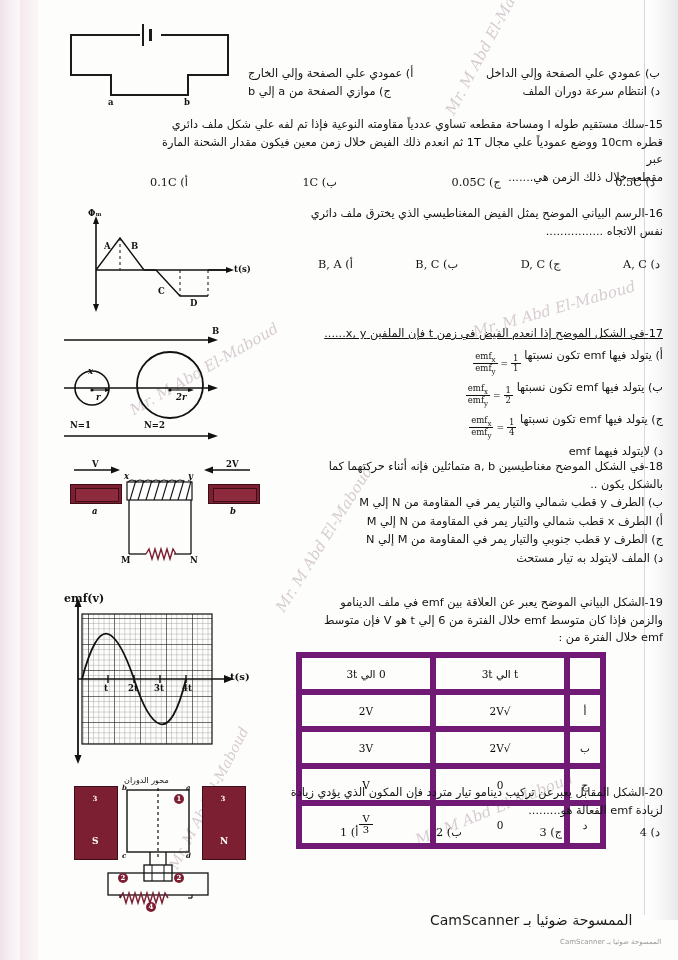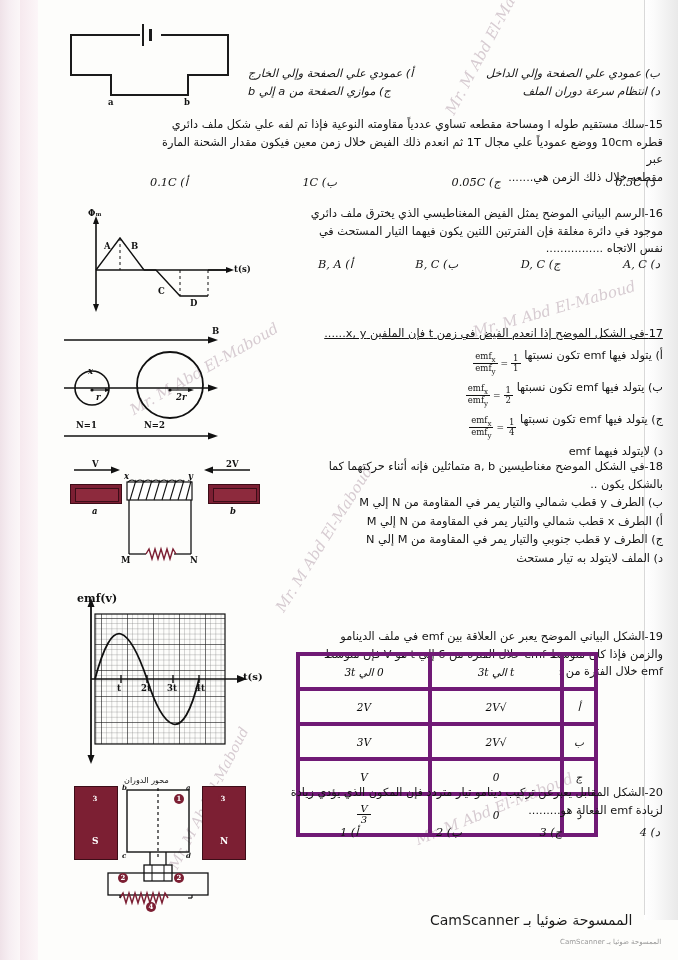--- a/index.html
+++ b/index.html
@@ -27,40 +27,40 @@
   
   .q{
     position:absolute;direction:rtl;text-align:right;
     font-family:"DejaVu Sans","Liberation Sans",sans-serif;
     color:#141414;line-height:1.55;font-size:11.3px;
   }
   .opts{
     position:absolute;direction:rtl;display:flex;justify-content:space-between;
     font-size:11.3px;color:#141414;
   }
-  .opt{white-space:nowrap;font-style:italic;}
+  .opt{white-space:nowrap;}
 
   
   .fig{position:absolute;}
   .lbl{position:absolute;font-family:"DejaVu Serif",serif;font-size:8.5px;color:#111;font-weight:bold;}
   .lbl.it{font-style:italic;}
 
   
   .wire{position:absolute;background:#1b1b1b;}
 
   
   .magnet{position:absolute;background:#7c1f33;border:1px solid #3d0d18;}
   .magnet.inner{background:#8d2a3d;}
 
   
   table.q19{
     position:absolute;border-collapse:collapse;direction:rtl;
     font-family:"DejaVu Serif",serif;font-size:10.5px;color:#0b0b0b;
   }
-  table.q19 td{border:4px solid #701a75;text-align:center;padding:8px 4px;height:15px;font-style:italic;}
+  table.q19 td{border:6px solid #701a75;text-align:center;padding:8px 4px;height:15px;}
   table.q19 td.letter{width:22px;}
   table.q19 td.colA{width:120px;}
   table.q19 td.colB{width:120px;}
   .frac{display:inline-block;text-align:center;line-height:1;font-size:10px;}
   .frac .n{display:block;border-bottom:1px solid #111;padding:0 3px;}
   .frac .d{display:block;padding:0 3px;}
 
   
   .ifrac{display:inline-flex;flex-direction:column;align-items:center;
          vertical-align:middle;font-family:"DejaVu Serif",serif;font-size:8.5px;line-height:1.1;}
@@ -158,21 +158,20 @@
     <div class="lbl" style="left:26px;top:0px;">Φₘ</div>
     <div class="lbl" style="left:172px;top:56px;">t(s)</div>
     <div class="lbl" style="left:42px;top:33px;">A</div>
     <div class="lbl" style="left:69px;top:33px;">B</div>
     <div class="lbl" style="left:96px;top:78px;">C</div>
     <div class="lbl" style="left:128px;top:90px;">D</div>
   </div>
 
   <div class="q" style="left:243px;top:205px;width:420px;">
     <div>16-الرسم البياني الموضح يمثل الفيض المغناطيسي الذي يخترق ملف دائري</div>
-    <div>موجود في دائرة مغلقة فإن الفترتين اللتين يكون فيهما التيار المستحث في</div>
     <div>نفس الاتجاه ................</div>
   </div>
   <div class="opts" style="left:318px;top:258px;width:342px;font-family:'DejaVu Serif',serif;">
     <span class="opt">د) A, C</span>
     <span class="opt">ج) D, C</span>
     <span class="opt">ب) B, C</span>
     <span class="opt">أ) B, A</span>
   </div>
 
   <div class="fig" style="left:60px;top:328px;width:200px;height:122px;">
@@ -194,21 +193,21 @@
       <circle cx="32" cy="62" r="1.6" fill="#111"></circle>
 
       <circle cx="110" cy="57" r="33" fill="none" stroke="#111" stroke-width="1.8"></circle>
       <line x1="110" y1="62" x2="130" y2="62" stroke="#111" stroke-width="1.1"></line>
       <polygon points="134,62 128,60 128,64" fill="#111"></polygon>
       <circle cx="110" cy="62" r="1.6" fill="#111"></circle>
     </svg>
     <div class="lbl it" style="left:28px;top:38px;">x</div>
     <div class="lbl it" style="left:36px;top:64px;">r</div>
     <div class="lbl it" style="left:116px;top:64px;">2r</div>
-    <div class="lbl" style="left:16px;top:92px;">N=1</div>
+    <div class="lbl" style="left:10px;top:92px;">N=1</div>
     <div class="lbl" style="left:84px;top:92px;">N=2</div>
     <div class="lbl" style="left:152px;top:-2px;">B</div>
   </div>
 
   <div class="q" style="left:243px;top:325px;width:420px;text-decoration:underline;">
     <div>17-في الشكل الموضح إذا انعدم الفيض في زمن t فإن الملفين x, y......</div>
   </div>
 
   <div class="q" style="left:243px;top:344px;width:420px;line-height:2.05;">
     <div>
@@ -316,21 +315,21 @@
     <div>18-في الشكل الموضح مغناطيسين a, b متماثلين فإنه أثناء حركتهما كما</div>
     <div>بالشكل يكون ..</div>
   </div>
   <div class="q" style="left:243px;top:494px;width:420px;line-height:1.65;">
     <div>ب) الطرف y قطب شمالي والتيار يمر في المقاومة من N إلي M</div>
     <div>أ) الطرف x قطب شمالي والتيار يمر في المقاومة من N إلي M</div>
     <div>ج) الطرف y قطب جنوبي والتيار يمر في المقاومة من M إلي N</div>
     <div>د) الملف لايتولد به تيار مستحث</div>
   </div>
 
-  <div class="fig" style="left:62px;top:592px;width:196px;height:175px;margin-left:13px;">
+  <div class="fig" style="left:62px;top:592px;width:196px;height:175px;">
     <div class="lbl" style="left:2px;top:0px;font-size:11px;">emf(v)</div>
     <svg width="196" height="175" viewBox="0 0 196 175">
 
       <defs>
         <pattern id="gsmall" width="5.2" height="5.2" patternUnits="userSpaceOnUse">
           <path d="M 5.2 0 L 0 0 0 5.2" fill="none" stroke="#555" stroke-width="0.5"></path>
         </pattern>
         <pattern id="gbig" width="26" height="26" patternUnits="userSpaceOnUse">
           <rect width="26" height="26" fill="url(#gsmall)"></rect>
           <path d="M 26 0 L 0 0 0 26" fill="none" stroke="#111" stroke-width="1"></path>
@@ -351,21 +350,21 @@
       <line x1="98" y1="83" x2="98" y2="91" stroke="#111" stroke-width="1.4"></line>
       <line x1="124" y1="83" x2="124" y2="91" stroke="#111" stroke-width="1.4"></line>
     </svg>
     <div class="lbl" style="left:168px;top:79px;font-size:10px;">t(s)</div>
     <div class="lbl" style="left:42px;top:91px;">t</div>
     <div class="lbl" style="left:66px;top:91px;">2t</div>
     <div class="lbl" style="left:92px;top:91px;">3t</div>
     <div class="lbl" style="left:120px;top:91px;">4t</div>
   </div>
 
-  <div class="q" style="left:243px;top:594px;width:420px;margin-top:34px;">
+  <div class="q" style="left:243px;top:594px;width:420px;">
     <div>19-الشكل البياني الموضح يعبر عن العلاقة بين emf في ملف الدينامو</div>
     <div>والزمن فإذا كان متوسط emf خلال الفترة من 6 إلي t هو V فإن متوسط</div>
     <div>emf خلال الفترة من :</div>
   </div>
 
   <table class="q19" style="left:296px;top:652px;">
     <tbody>
         <tr>
       <td class="letter"></td>
       <td class="colB">t الي 3t</td>

